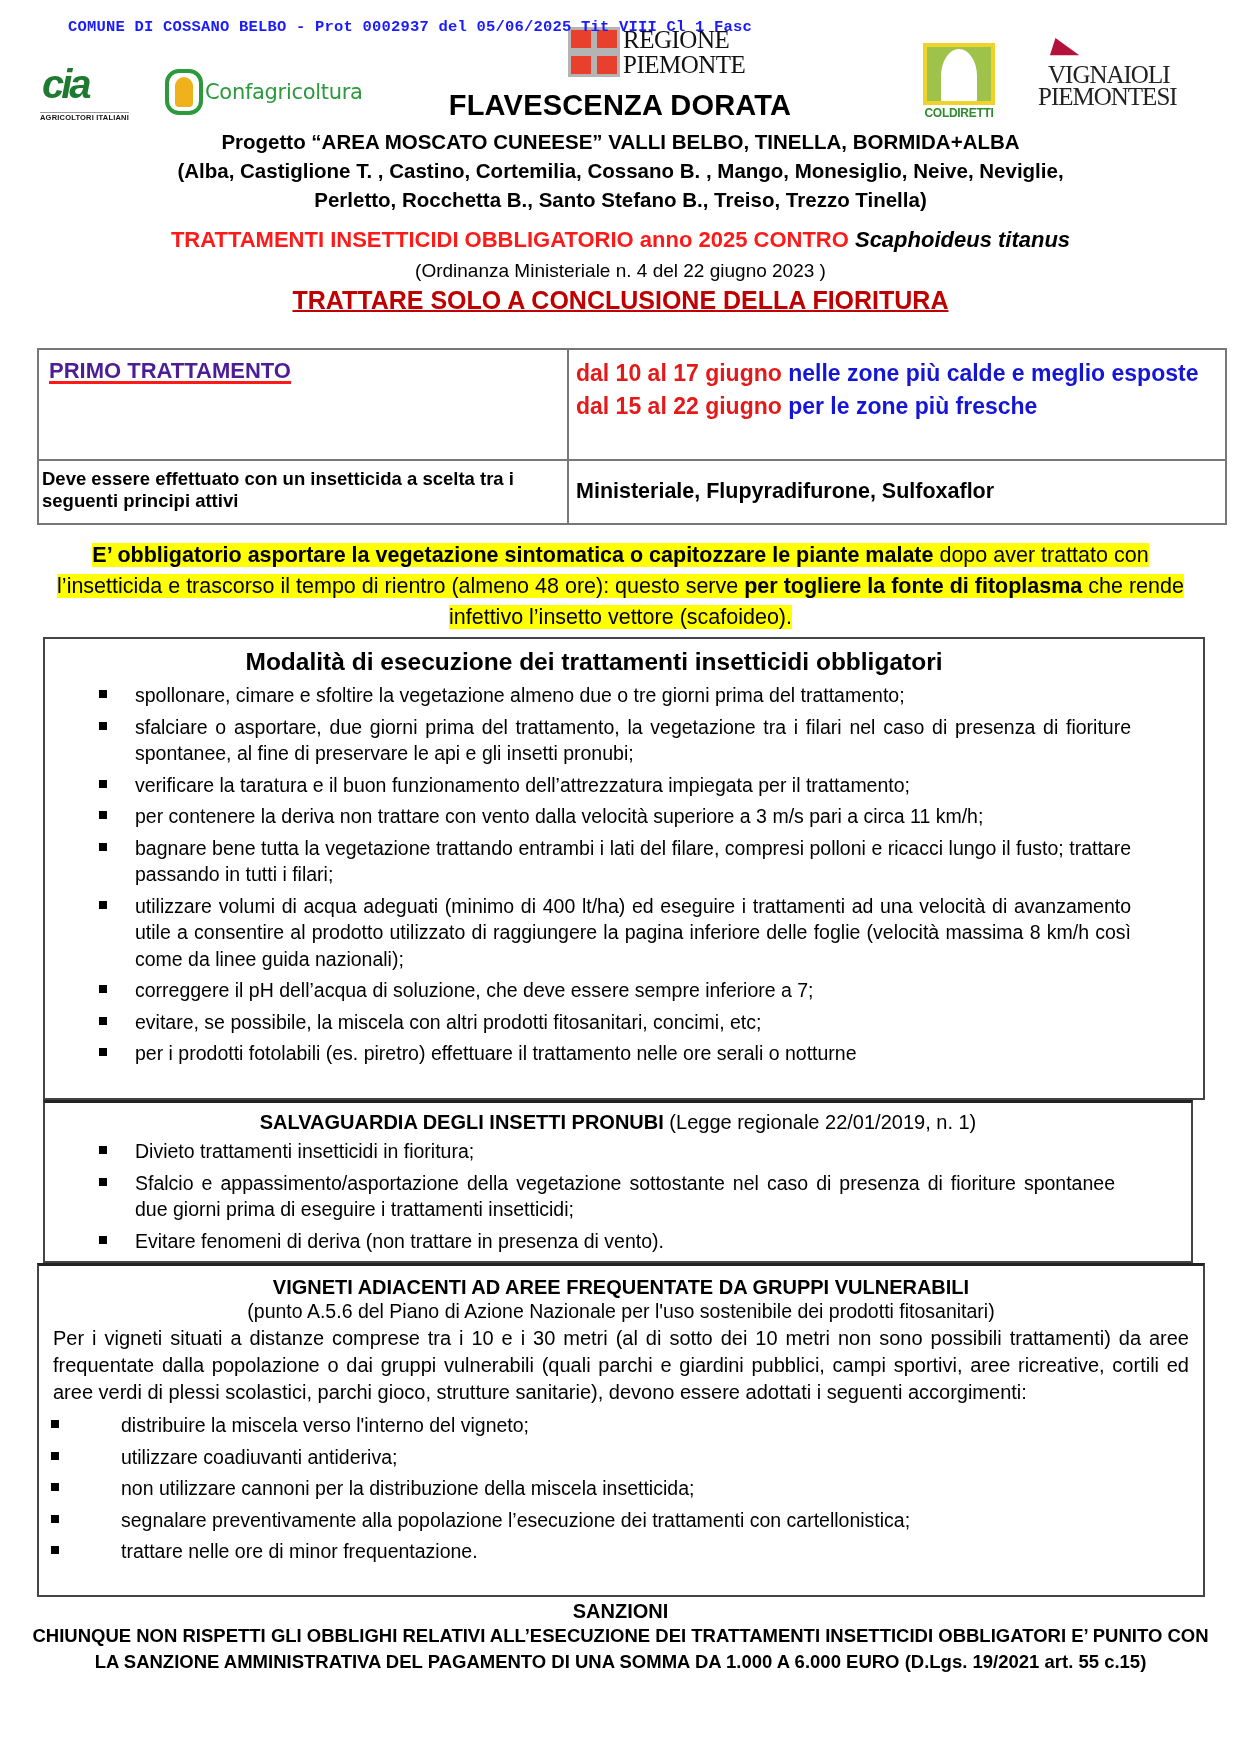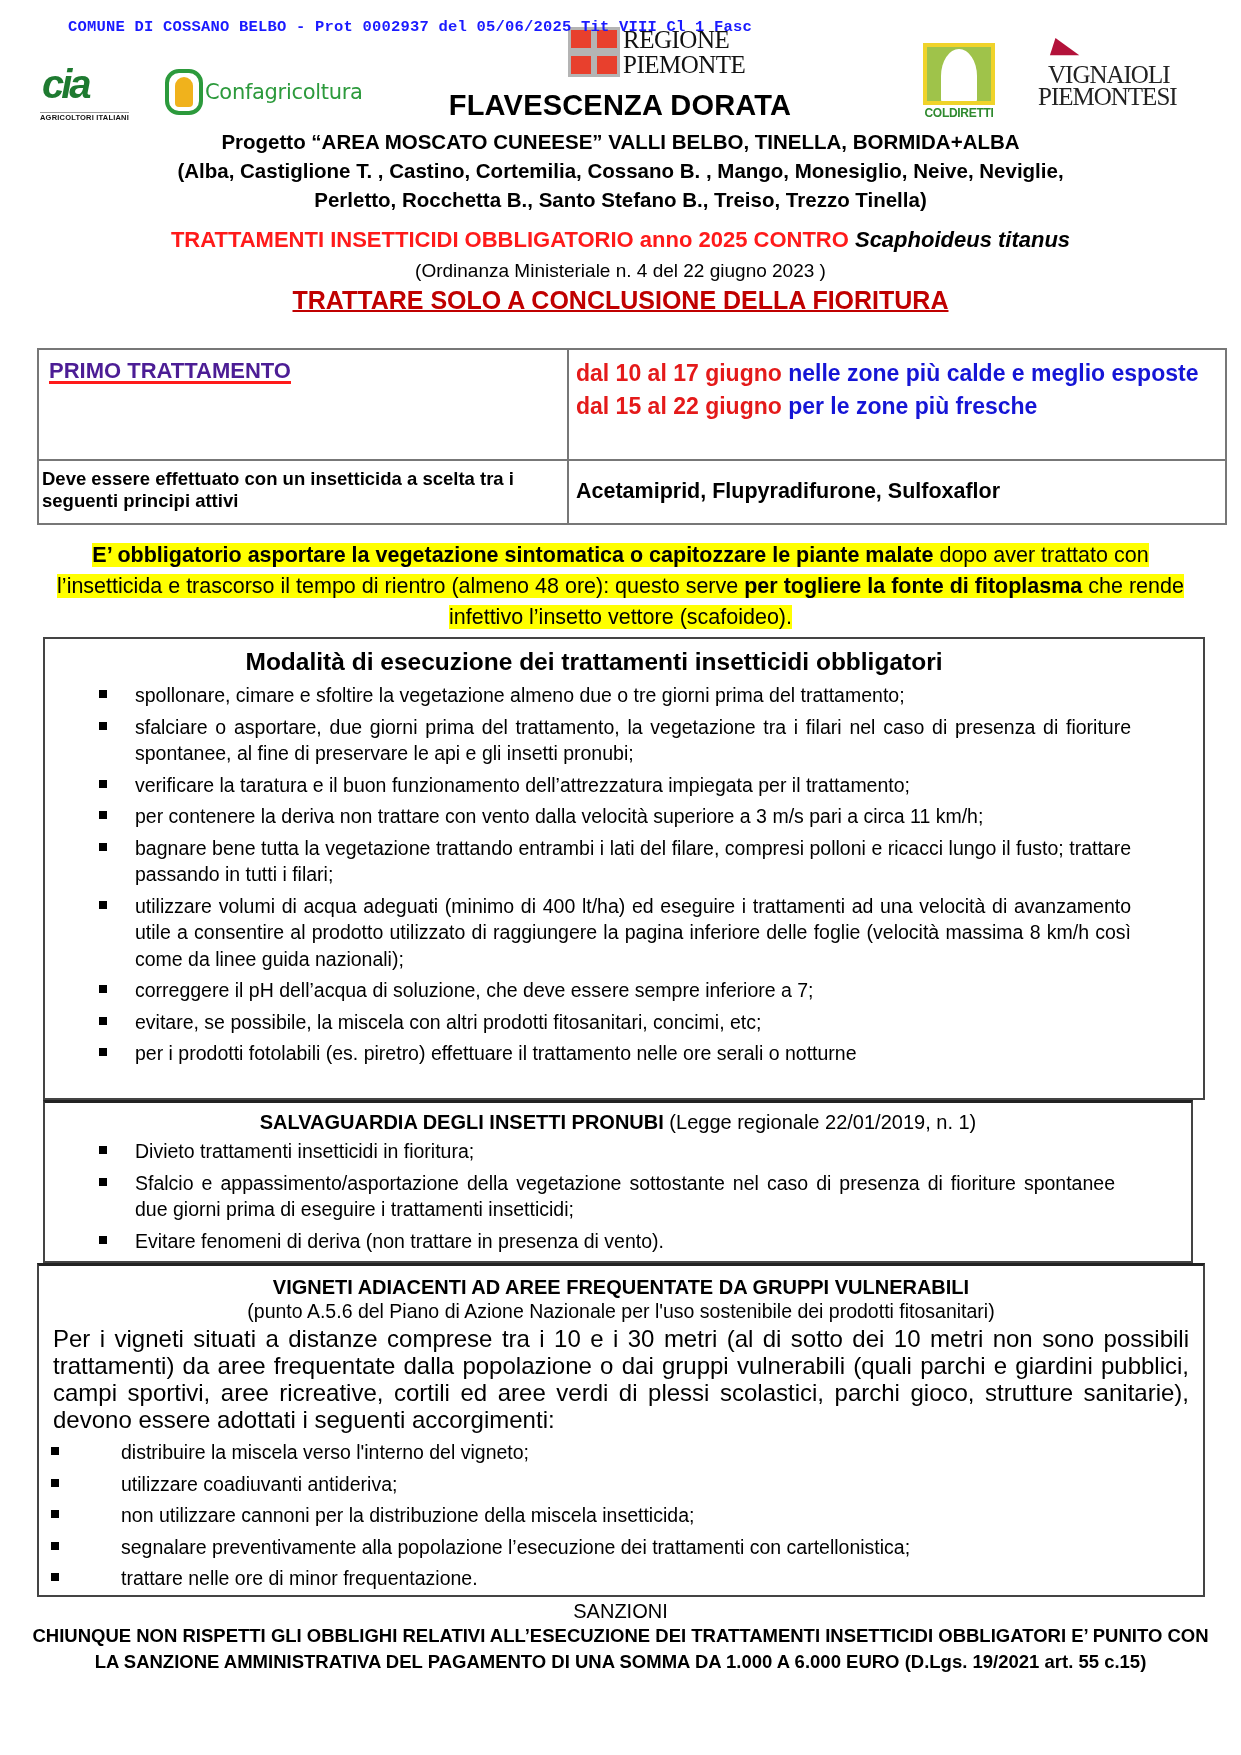--- a/index.html
+++ b/index.html
@@ -68,26 +68,26 @@
   .box1 ul.bl { margin: 6px 0 0 0; padding: 0 72px 0 90px; }
   .box1 ul.bl li { margin-bottom: 5px; }
   .box1 ul.bl li::before { left: -36px; top: 8px; }
   .box2 .box-title { font-size: 20px; margin-top: 8px; }
   .box2 .box-title .normal { font-weight: normal; }
   .box2 ul.bl { margin-top: 4px; padding: 0 76px 0 90px; }
   .box2 ul.bl li { margin-bottom: 5px; }
   .box2 ul.bl li::before { left: -36px; top: 8px; }
   .box3 .box-title { font-size: 20px; margin-top: 10px; }
   .box3 .sub { text-align: center; font-size: 19.5px; line-height: 25px; }
-  .box3 .para { font-size: 24px; line-height: 27px; padding: 0 14px 0 14px; text-align: justify; margin-top: 1px; }
+  .box3 .para { font-size: 20px; line-height: 27px; padding: 0 14px 0 14px; text-align: justify; margin-top: 1px; }
   .box3 ul.bl { margin-top: 6px; padding-left: 82px; }
   .box3 ul.bl li { margin-bottom: 5px; }
   .box3 ul.bl li::before { left: -70px; top: 8px; }
 
-  .sanzioni { top: 1600px; font-size: 20px; font-weight: normal; }
+  .sanzioni { top: 1600px; font-size: 20px; font-weight: bold; }
   .sanz-text { position: absolute; top: 1623px; left: 30px; width: 1181px; text-align: center; font-size: 18.5px; font-weight: bold; line-height: 26px; }
 </style>
 </head>
 <body>
 
 <div class="stamp">COMUNE DI COSSANO BELBO - Prot 0002937 del 05/06/2025 Tit VIII Cl 1 Fasc</div>
 
 <div class="logo cia">
   <div class="mark">cia</div>
   <div class="sub">AGRICOLTORI ITALIANI</div>
@@ -147,21 +147,21 @@
         <span class="red">dal 10 al 17 giugno</span><span class="blue">  nelle zone più calde e meglio esposte</span><br>
         <span class="red">dal 15 al 22 giugno</span><span class="blue"> per le zone più fresche</span>
       </div>
     </td>
   </tr>
   <tr class="r2">
     <td class="c1">
       <div class="must">Deve essere effettuato con un insetticida a scelta tra i seguenti principi attivi</div>
     </td>
     <td>
-      <div class="actives">Acetamiprid, Flupyradifurone, Sulfoxaflor</div>
+      <div class="actives">Ministeriale, Flupyradifurone, Sulfoxaflor</div>
     </td>
   </tr>
 </tbody>
   </table>
 
 <div class="highlight-block">
   <span class="hl"><b>E’ obbligatorio asportare la vegetazione sintomatica o capitozzare le piante malate</b><span> dopo aver trattato con l’insetticida e trascorso il tempo di rientro (almeno 48 ore): questo serve </span><b>per togliere la fonte di fitoplasma</b><span> che rende infettivo l’insetto vettore (scafoideo).</span></span>
 </div>
 
 <div class="box box1">

